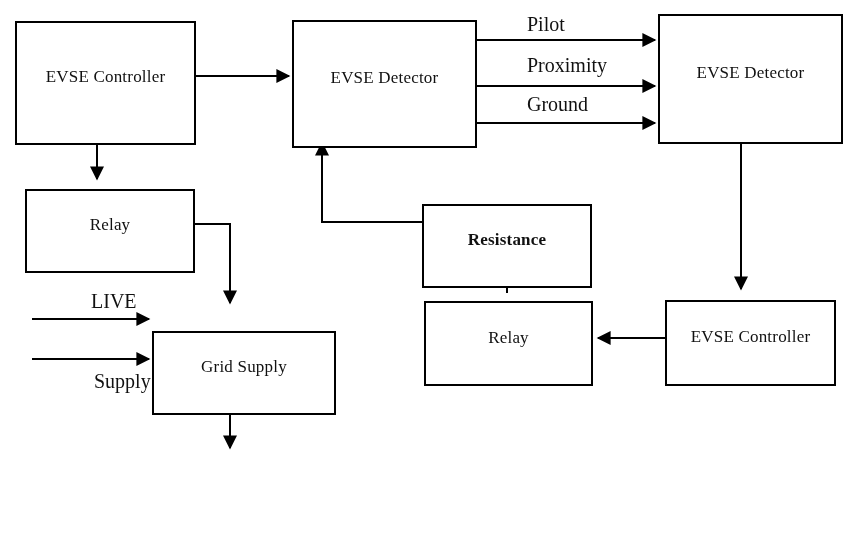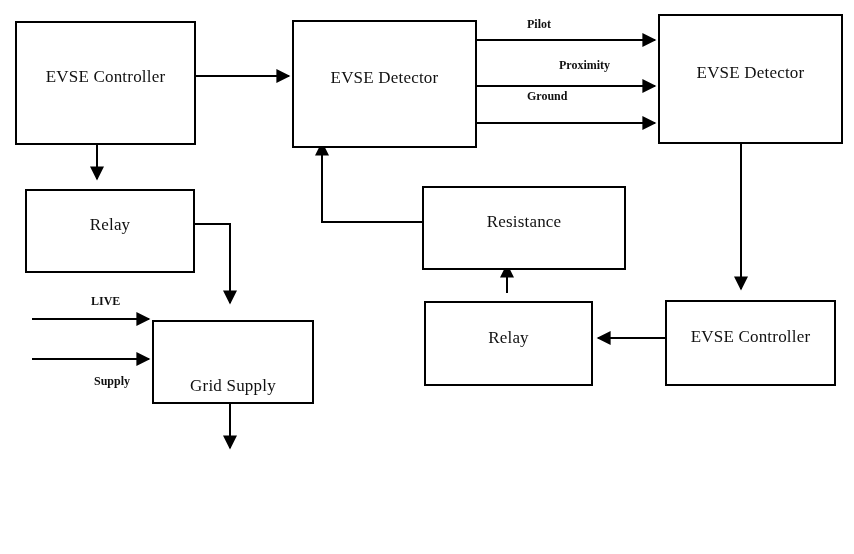--- a/index.html
+++ b/index.html
@@ -38,24 +38,23 @@
     text-align:center;
     margin-top:8px;
   }
   .node .node-label{
     font-size:17px;
     letter-spacing:0.2px;
     transform:translateY(-6px);
   }
   .edge-label{
     position:absolute;
-    font-size:12px;
+    font-size:20px;
     white-space:nowrap;
     line-height:20px;
-    font-weight:bold;
   }
   svg line, svg polyline{
     stroke:var(--line);
     stroke-width:2;
     fill:none;
   }
 </style>
 </head>
 <body>
 
@@ -94,36 +93,36 @@
   </div>
 
   <div class="node" style="left:658px; top:6px;   width:185px; height:130px;">
     <span class="node-label">EVSE Detector</span>
   </div>
 
   <div class="node" style="left:25px;  top:181px; width:170px; height:84px;">
     <span class="node-label">Relay</span>
   </div>
 
-  <div class="node" style="left:422px; top:178px; width:204px; height:84px;">
+  <div class="node" style="left:422px; top:196px; width:170px; height:84px;font-weight:bold;">
     <span class="node-label">Resistance</span>
   </div>
 
-  <div class="node" style="left:152px; top:312px; width:162px; height:84px;align-items:flex-end;">
+  <div class="node" style="left:152px; top:323px; width:184px; height:84px;">
     <span class="node-label">Grid Supply</span>
   </div>
 
   <div class="node" style="left:424px; top:293px; width:169px; height:85px;">
     <span class="node-label">Relay</span>
   </div>
 
   <div class="node" style="left:665px; top:292px; width:171px; height:86px;">
     <span class="node-label">EVSE Controller</span>
   </div>
 
 
   <span class="edge-label" style="left:527px; top:14px;">Pilot</span>
-  <span class="edge-label" style="left:527px; top:55px;margin-left:32px;">Proximity</span>
-  <span class="edge-label" style="left:527px; top:86px;">Ground</span>
+  <span class="edge-label" style="left:527px; top:55px;">Proximity</span>
+  <span class="edge-label" style="left:527px; top:94px;">Ground</span>
   <span class="edge-label" style="left:91px;  top:291px;">LIVE</span>
   <span class="edge-label" style="left:94px;  top:371px;">Supply</span>
 
 </div>
 
 </body></html>

